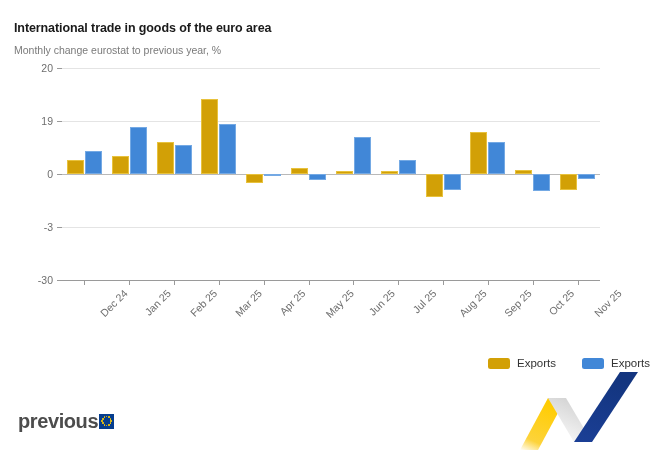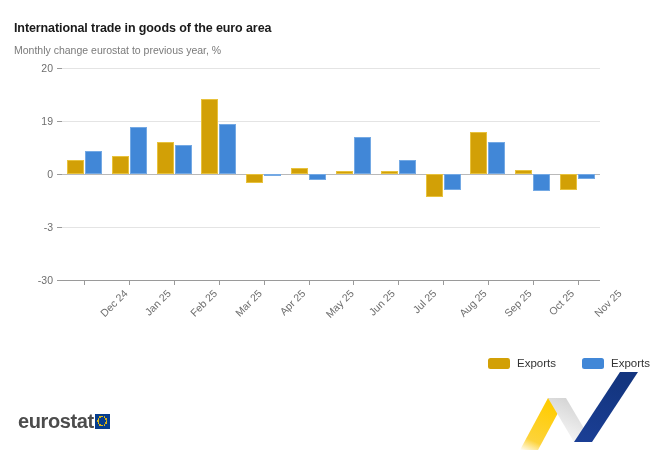--- a/index.html
+++ b/index.html
@@ -285,21 +285,21 @@
     <span>Exports</span>
   </div>
   <div class="legend-item">
     <span class="legend-swatch" style="background:#4187D7"></span>
     <span>Exports</span>
   </div>
 </div>
 
 <div id="footer">
   <div id="eurostat-logo">
-    <span id="eurostat-word">eurostat</span>
+    <span id="eurostat-word">previous</span>
     <span id="eu-flag">
         <span class="star" style="left: 6.7px; top: 2.3px;"></span>
         <span class="star" style="left: 8.9px; top: 2.88949px;"></span>
         <span class="star" style="left: 10.5105px; top: 4.5px;"></span>
         <span class="star" style="left: 11.1px; top: 6.7px;"></span>
         <span class="star" style="left: 10.5105px; top: 8.9px;"></span>
         <span class="star" style="left: 8.9px; top: 10.5105px;"></span>
         <span class="star" style="left: 6.7px; top: 11.1px;"></span>
         <span class="star" style="left: 4.5px; top: 10.5105px;"></span>
         <span class="star" style="left: 2.88949px; top: 8.9px;"></span>

